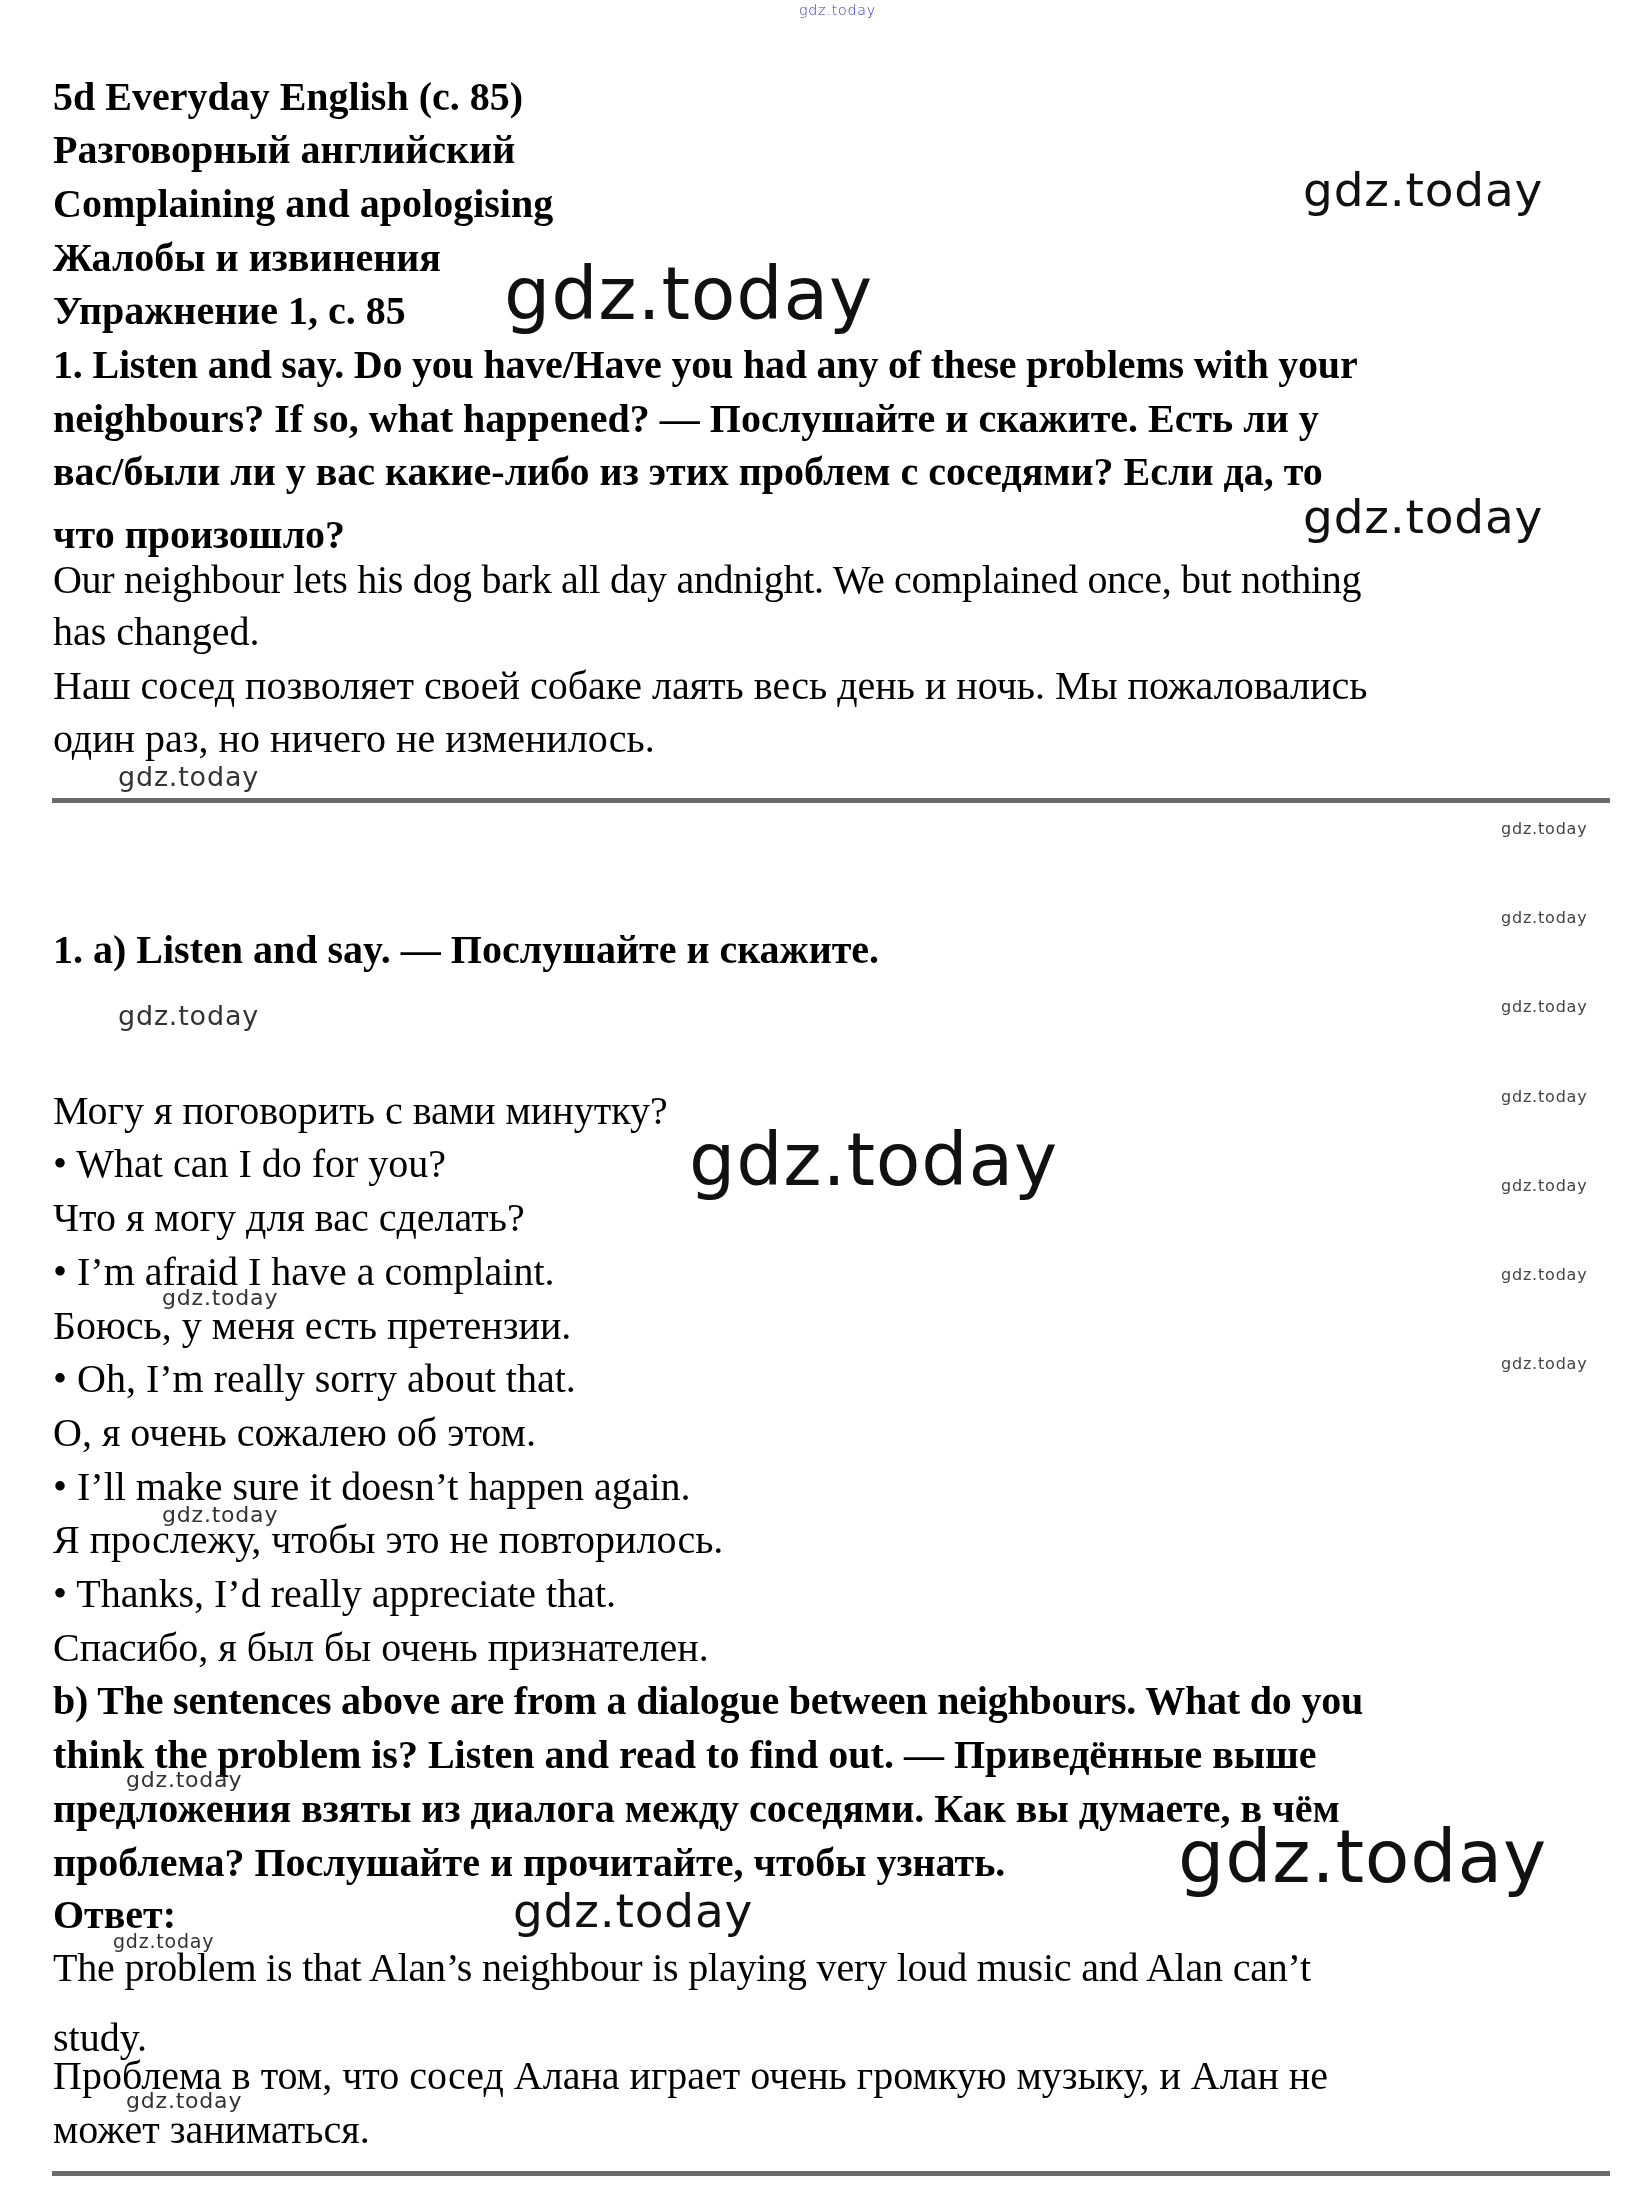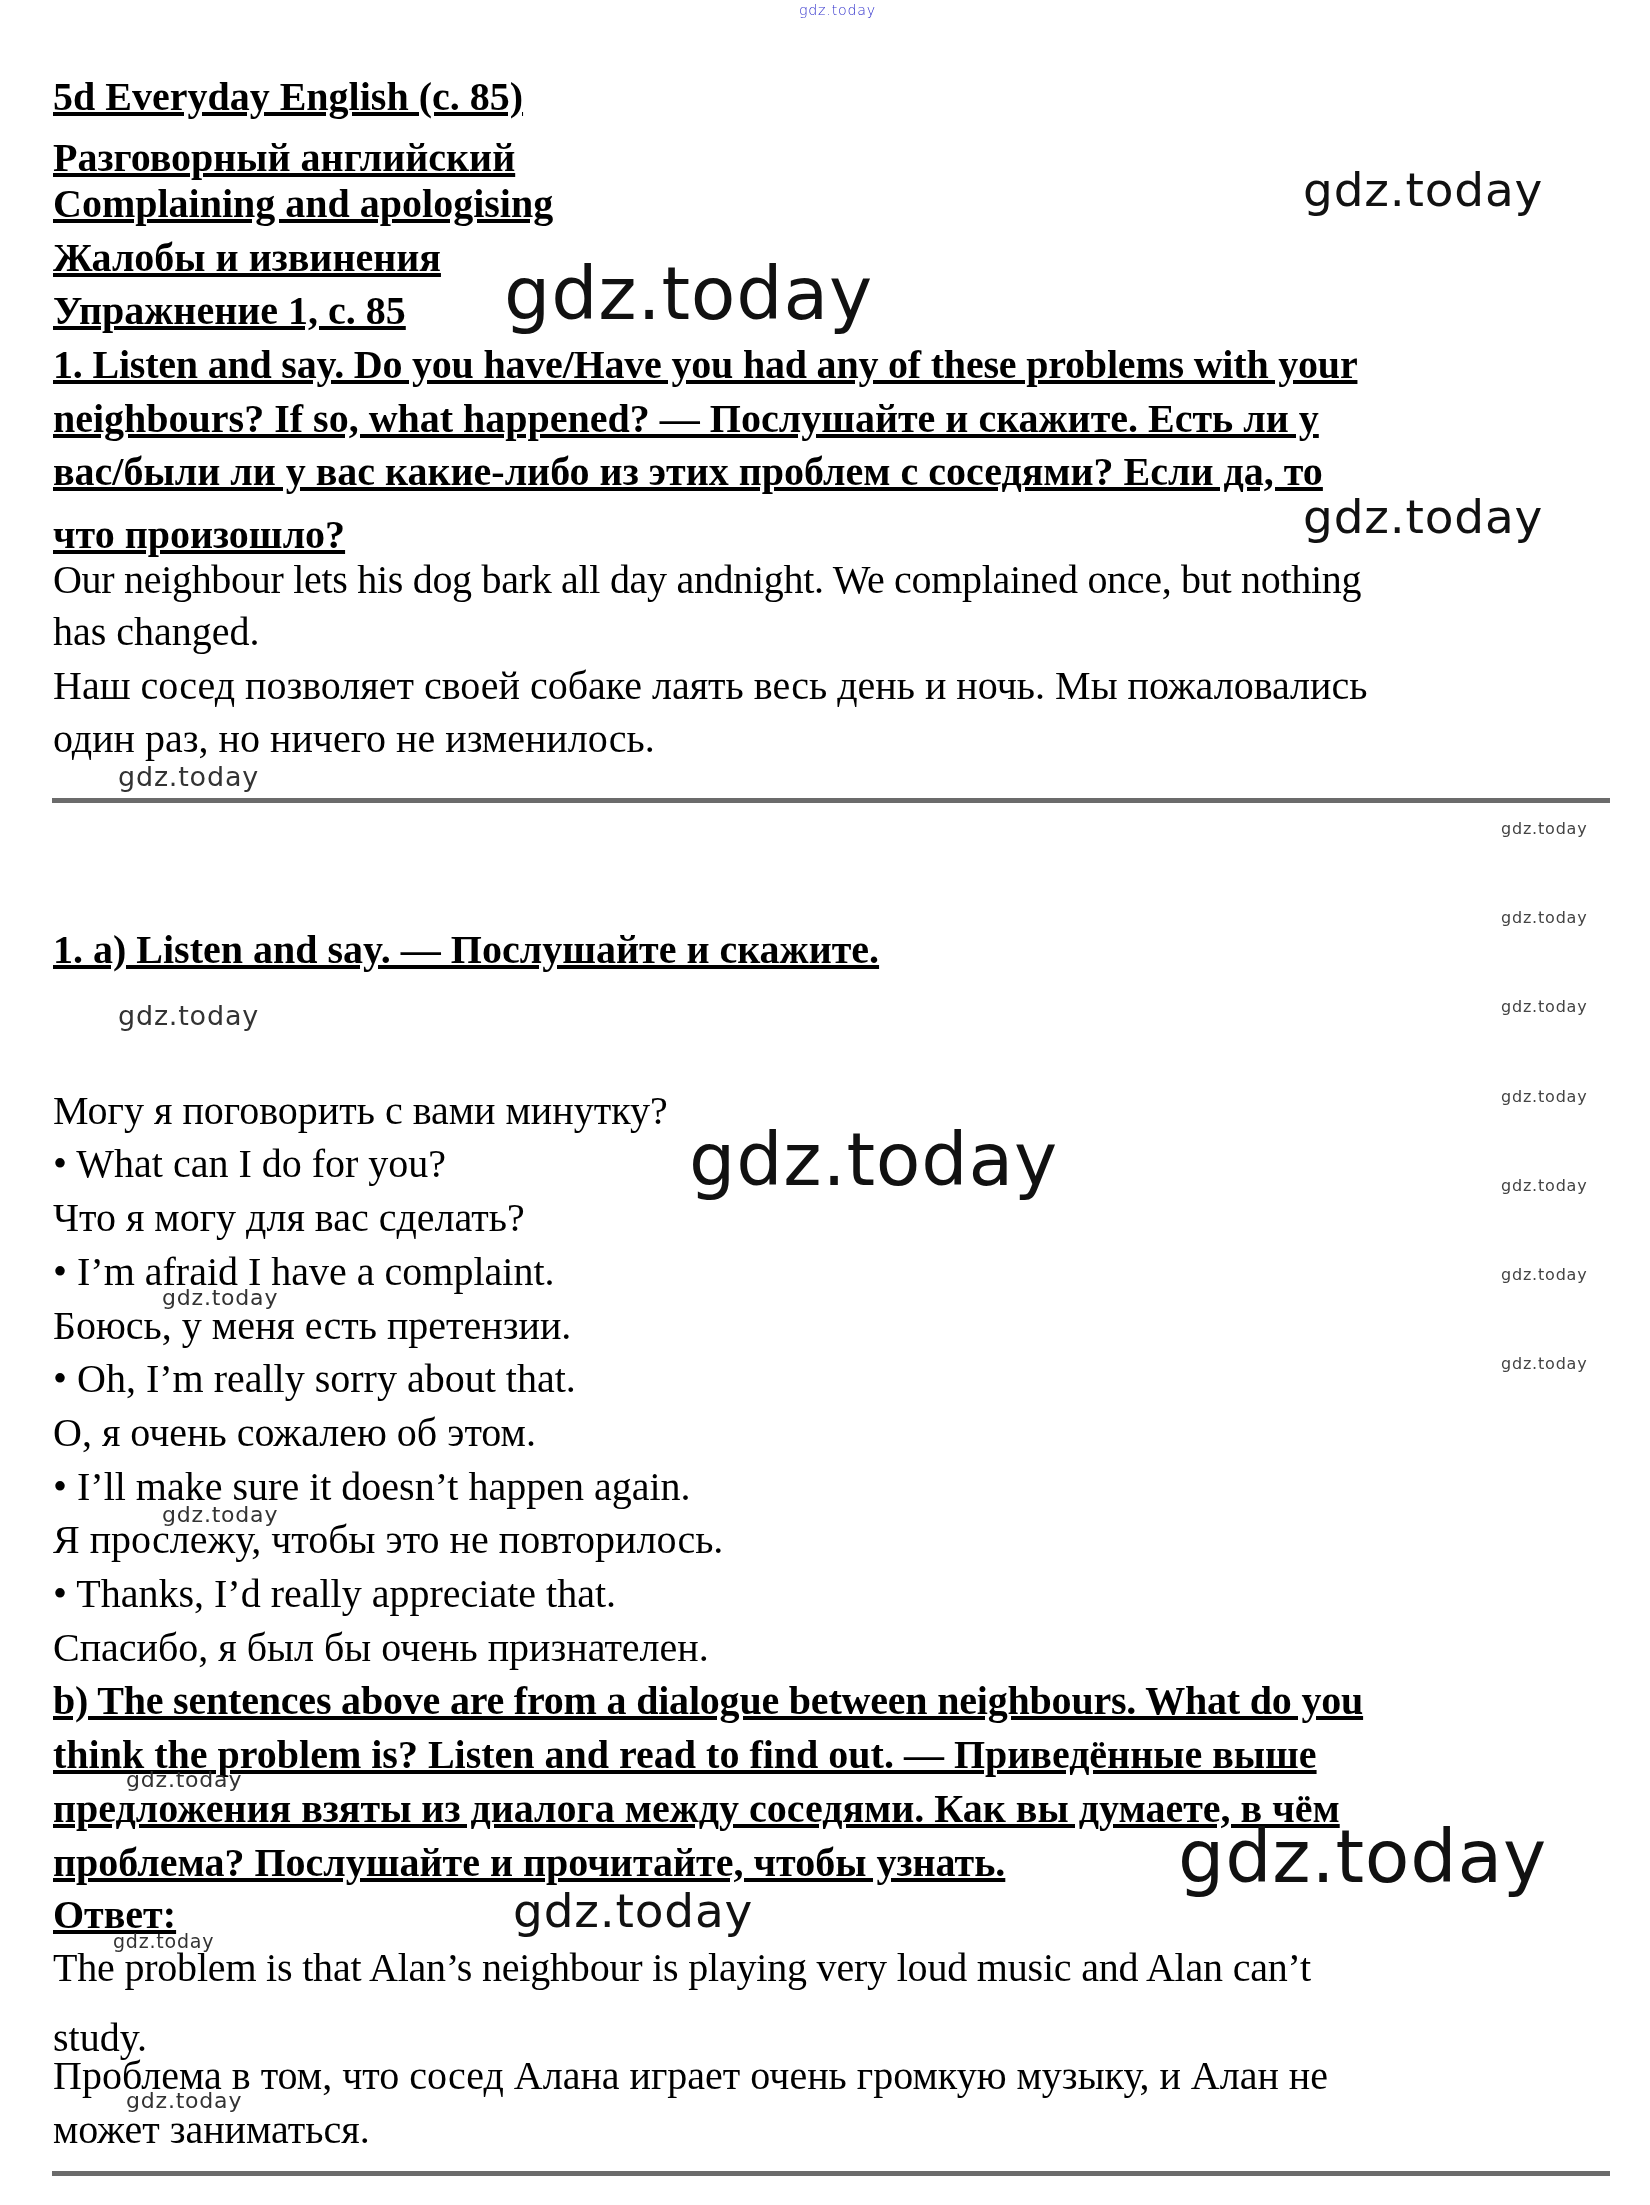--- a/index.html
+++ b/index.html
@@ -4,21 +4,21 @@
 <style>
   html, body { margin: 0; padding: 0; background: #ffffff; }
   body { width: 1650px; height: 2205px; position: relative; overflow: hidden; }
   .page { position: absolute; left: 0; top: 0; width: 1650px; height: 2205px; background: #fff; }
   .ln {
     position: absolute; left: 53px; white-space: nowrap;
     font-family: "Liberation Serif", "DejaVu Serif", serif;
     font-size: 40px; line-height: 54px; color: #000;
     transform-origin: left center;
   }
-  .b { font-weight: bold; text-decoration: underline; }
+  .b { font-weight: bold; }
   .rule { position: absolute; left: 52px; width: 1558px; height: 4.7px; background: #6b6b6b; }
   .wm {
     position: absolute; white-space: nowrap;
     font-family: "DejaVu Sans", "Liberation Sans", sans-serif;
     font-weight: 200; color: #000; letter-spacing: 0.8px;
   }
   .wm-xl { font-size: 73px; line-height: 79px; font-weight: normal; -webkit-text-stroke: 0; }
   .wm-l  { font-size: 47px; line-height: 52px; }
   .wm-s  { font-size: 27px; line-height: 28.4px; color: #333; }
   .wm-xs { font-size: 16px; line-height: 17.4px; color: #444; }
@@ -26,21 +26,21 @@
   .thin { font-family: "DejaVu Sans", sans-serif; font-weight: normal; }
 </style>
 </head>
 <body>
 
 <div class="page">
 
   <div class="wm wm-top" style="left:799px; top:1.6px;">gdz.today</div>
 
   <div class="ln b" style="top:70px;">5d Everyday English (с. 85)</div>
-  <div class="ln b" style="top:123px;margin-top:8px;">Разговорный английский</div>
+  <div class="ln b" style="top:123px;">Разговорный английский</div>
   <div class="ln b" style="top:177px;">Complaining and apologising</div>
   <div class="ln b" style="top:231px;">Жалобы и извинения</div>
   <div class="ln b" style="top:284px;">Упражнение 1, с. 85</div>
 
   <div class="ln b" style="top:338px; letter-spacing:-0.2px;">1. Listen and say. Do you have/Have you had any of these problems with your</div>
   <div class="ln b" style="top:392px;">neighbours? If so, what happened? — Послушайте и скажите. Есть ли у</div>
   <div class="ln b" style="top:445px;">вас/были ли у вас какие-либо из этих проблем с соседями? Если да, то</div>
   <div class="ln b" style="top:508px;">что произошло?</div>
 
   <div class="ln" style="top:553px; letter-spacing:-0.3px;">Our neighbour lets his dog bark all day andnight. We complained once, but nothing</div>

